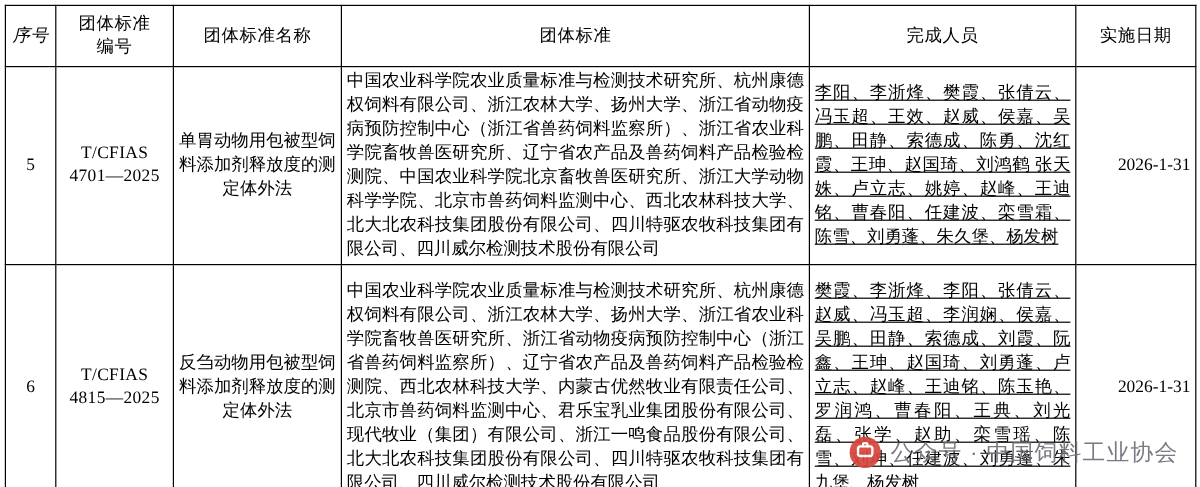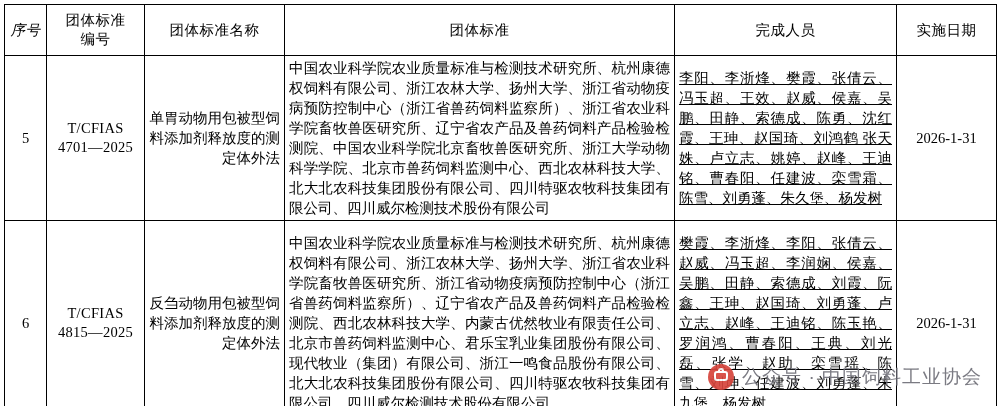--- a/index.html
+++ b/index.html
@@ -55,21 +55,21 @@
     text-align: center;
     font-size: 15px;
   }
   td.c-code {
     text-align: center;
     font-size: 15px;
     line-height: 1.5;
     letter-spacing: 0.3px;
   }
   td.c-name {
-    text-align: right;
+    text-align: center;
     font-size: 14.5px;
     line-height: 1.55;
     padding-left: 8px;
     padding-right: 6px;
   }
   td.c-unit {
     text-align: justify;
     text-align-last: left;
     font-size: 14.5px;
     line-height: 1.52;
@@ -78,21 +78,21 @@
   }
   td.c-person {
     text-align: justify;
     text-align-last: left;
     font-size: 14.5px;
     line-height: 1.52;
     padding: 6px 8px;
     text-decoration: underline;
   }
   td.c-date {
-    text-align: center;
+    text-align: right;
     font-size: 14.5px;
     white-space: nowrap;
   }
   .row-5 td { height: 150px; }
   .row-6 td { height: 200px; }
 
   
   .watermark {
     position: absolute;
     right: 18px;

